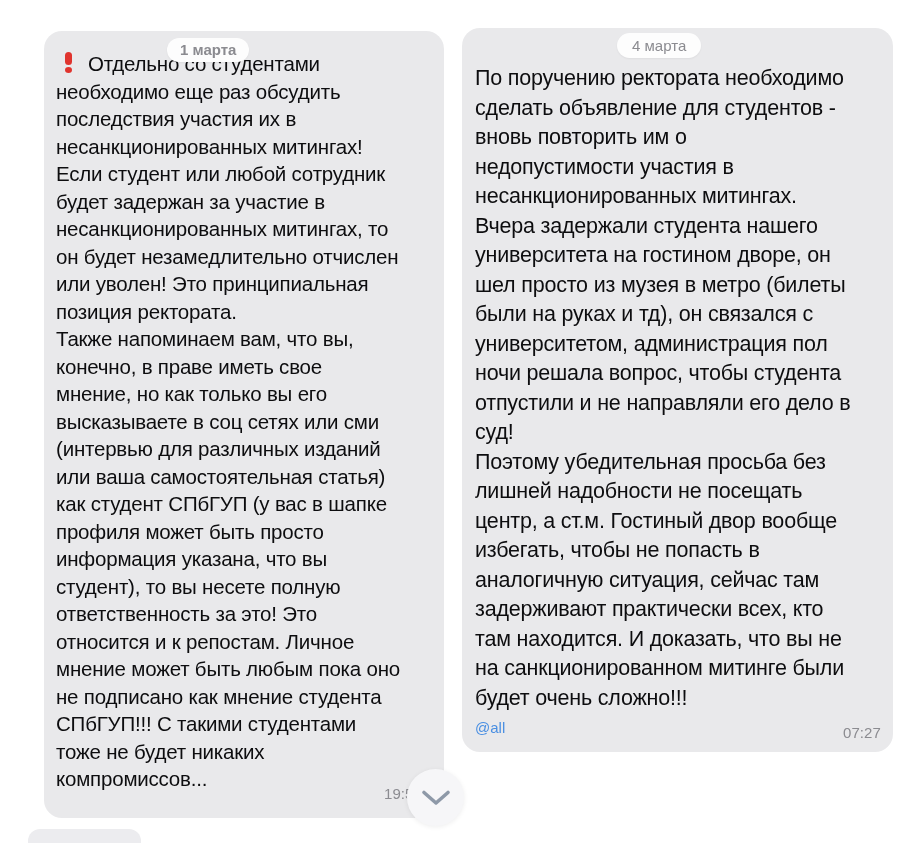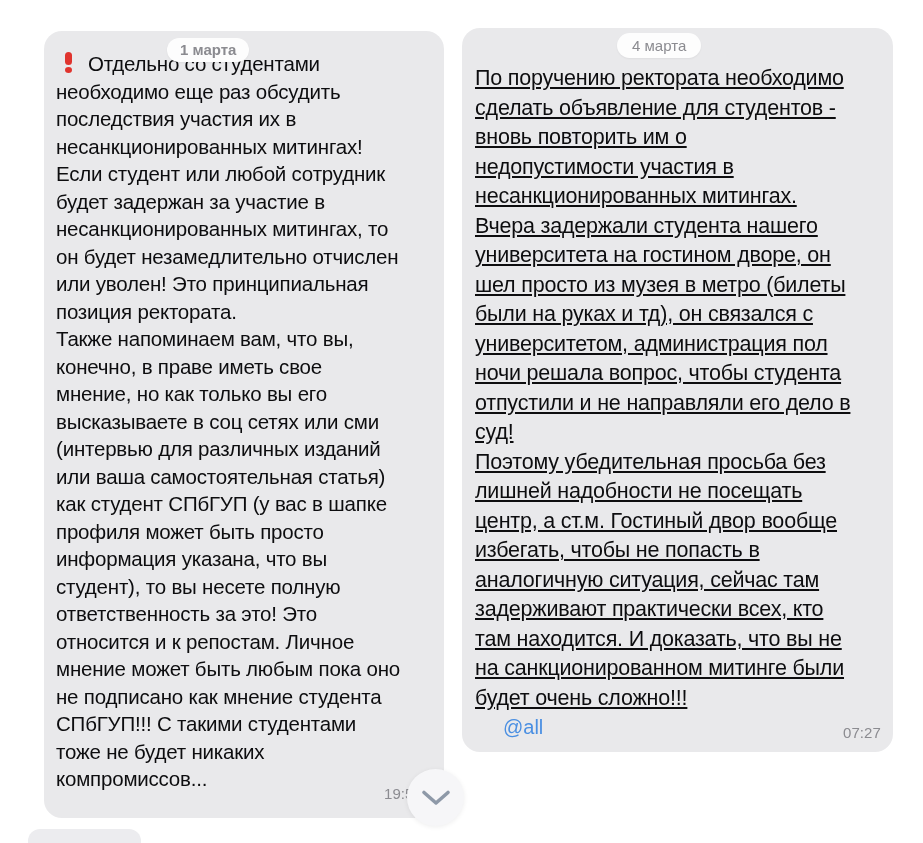--- a/index.html
+++ b/index.html
@@ -10,34 +10,34 @@
   }
   .bubble{
     position:absolute;background:#e9e9eb;border-radius:18px;box-sizing:border-box;
     color:#0d0d0f;overflow:hidden;
   }
   .bubble-left{left:44px;top:31px;width:400px;height:787px;padding:19px 10px 0 12px;}
   .bubble-right{left:462px;top:28px;width:431px;height:724px;padding:36px 10px 0 13px;}
   .msg-text{
     font-size:20.5px;line-height:27.5px;white-space:pre-line;letter-spacing:-0.2px;
   }
-  .bubble-right .msg-text{font-size:21.5px;line-height:29.5px;text-decoration:underline;}
+  .bubble-right .msg-text{font-size:21.5px;line-height:29.5px;}
   .excl{
     display:inline-block;position:relative;width:15px;height:21px;margin:0 12px 0 5px;
     vertical-align:-2px;
   }
   .excl::before{
     content:"";position:absolute;left:4px;top:0;width:7px;height:13px;
     background:#e0342e;border-radius:3.5px;
   }
   .excl::after{
     content:"";position:absolute;left:4px;bottom:0;width:7px;height:6px;
     background:#e0342e;border-radius:50%;
   }
-  .mention-row{font-size:20px;line-height:29.5px;margin-left:28px;}
+  .mention-row{font-size:15px;line-height:29.5px;}
   .mention-link{color:#4a8fe2;text-decoration:none;cursor:pointer;}
   .time{
     position:absolute;font-size:15px;color:#8b8b90;letter-spacing:0.1px;
   }
   .time-left{right:22px;bottom:16px;}
   .time-right{right:12px;bottom:11px;}
   .date-pill{
     position:absolute;background:#fdfdfd;color:#8b8b90;border-radius:13px;
     padding:2px 13px;font-size:15px;line-height:20px;z-index:3;
     box-shadow:0 1px 2px rgba(0,0,0,0.05);white-space:nowrap;

